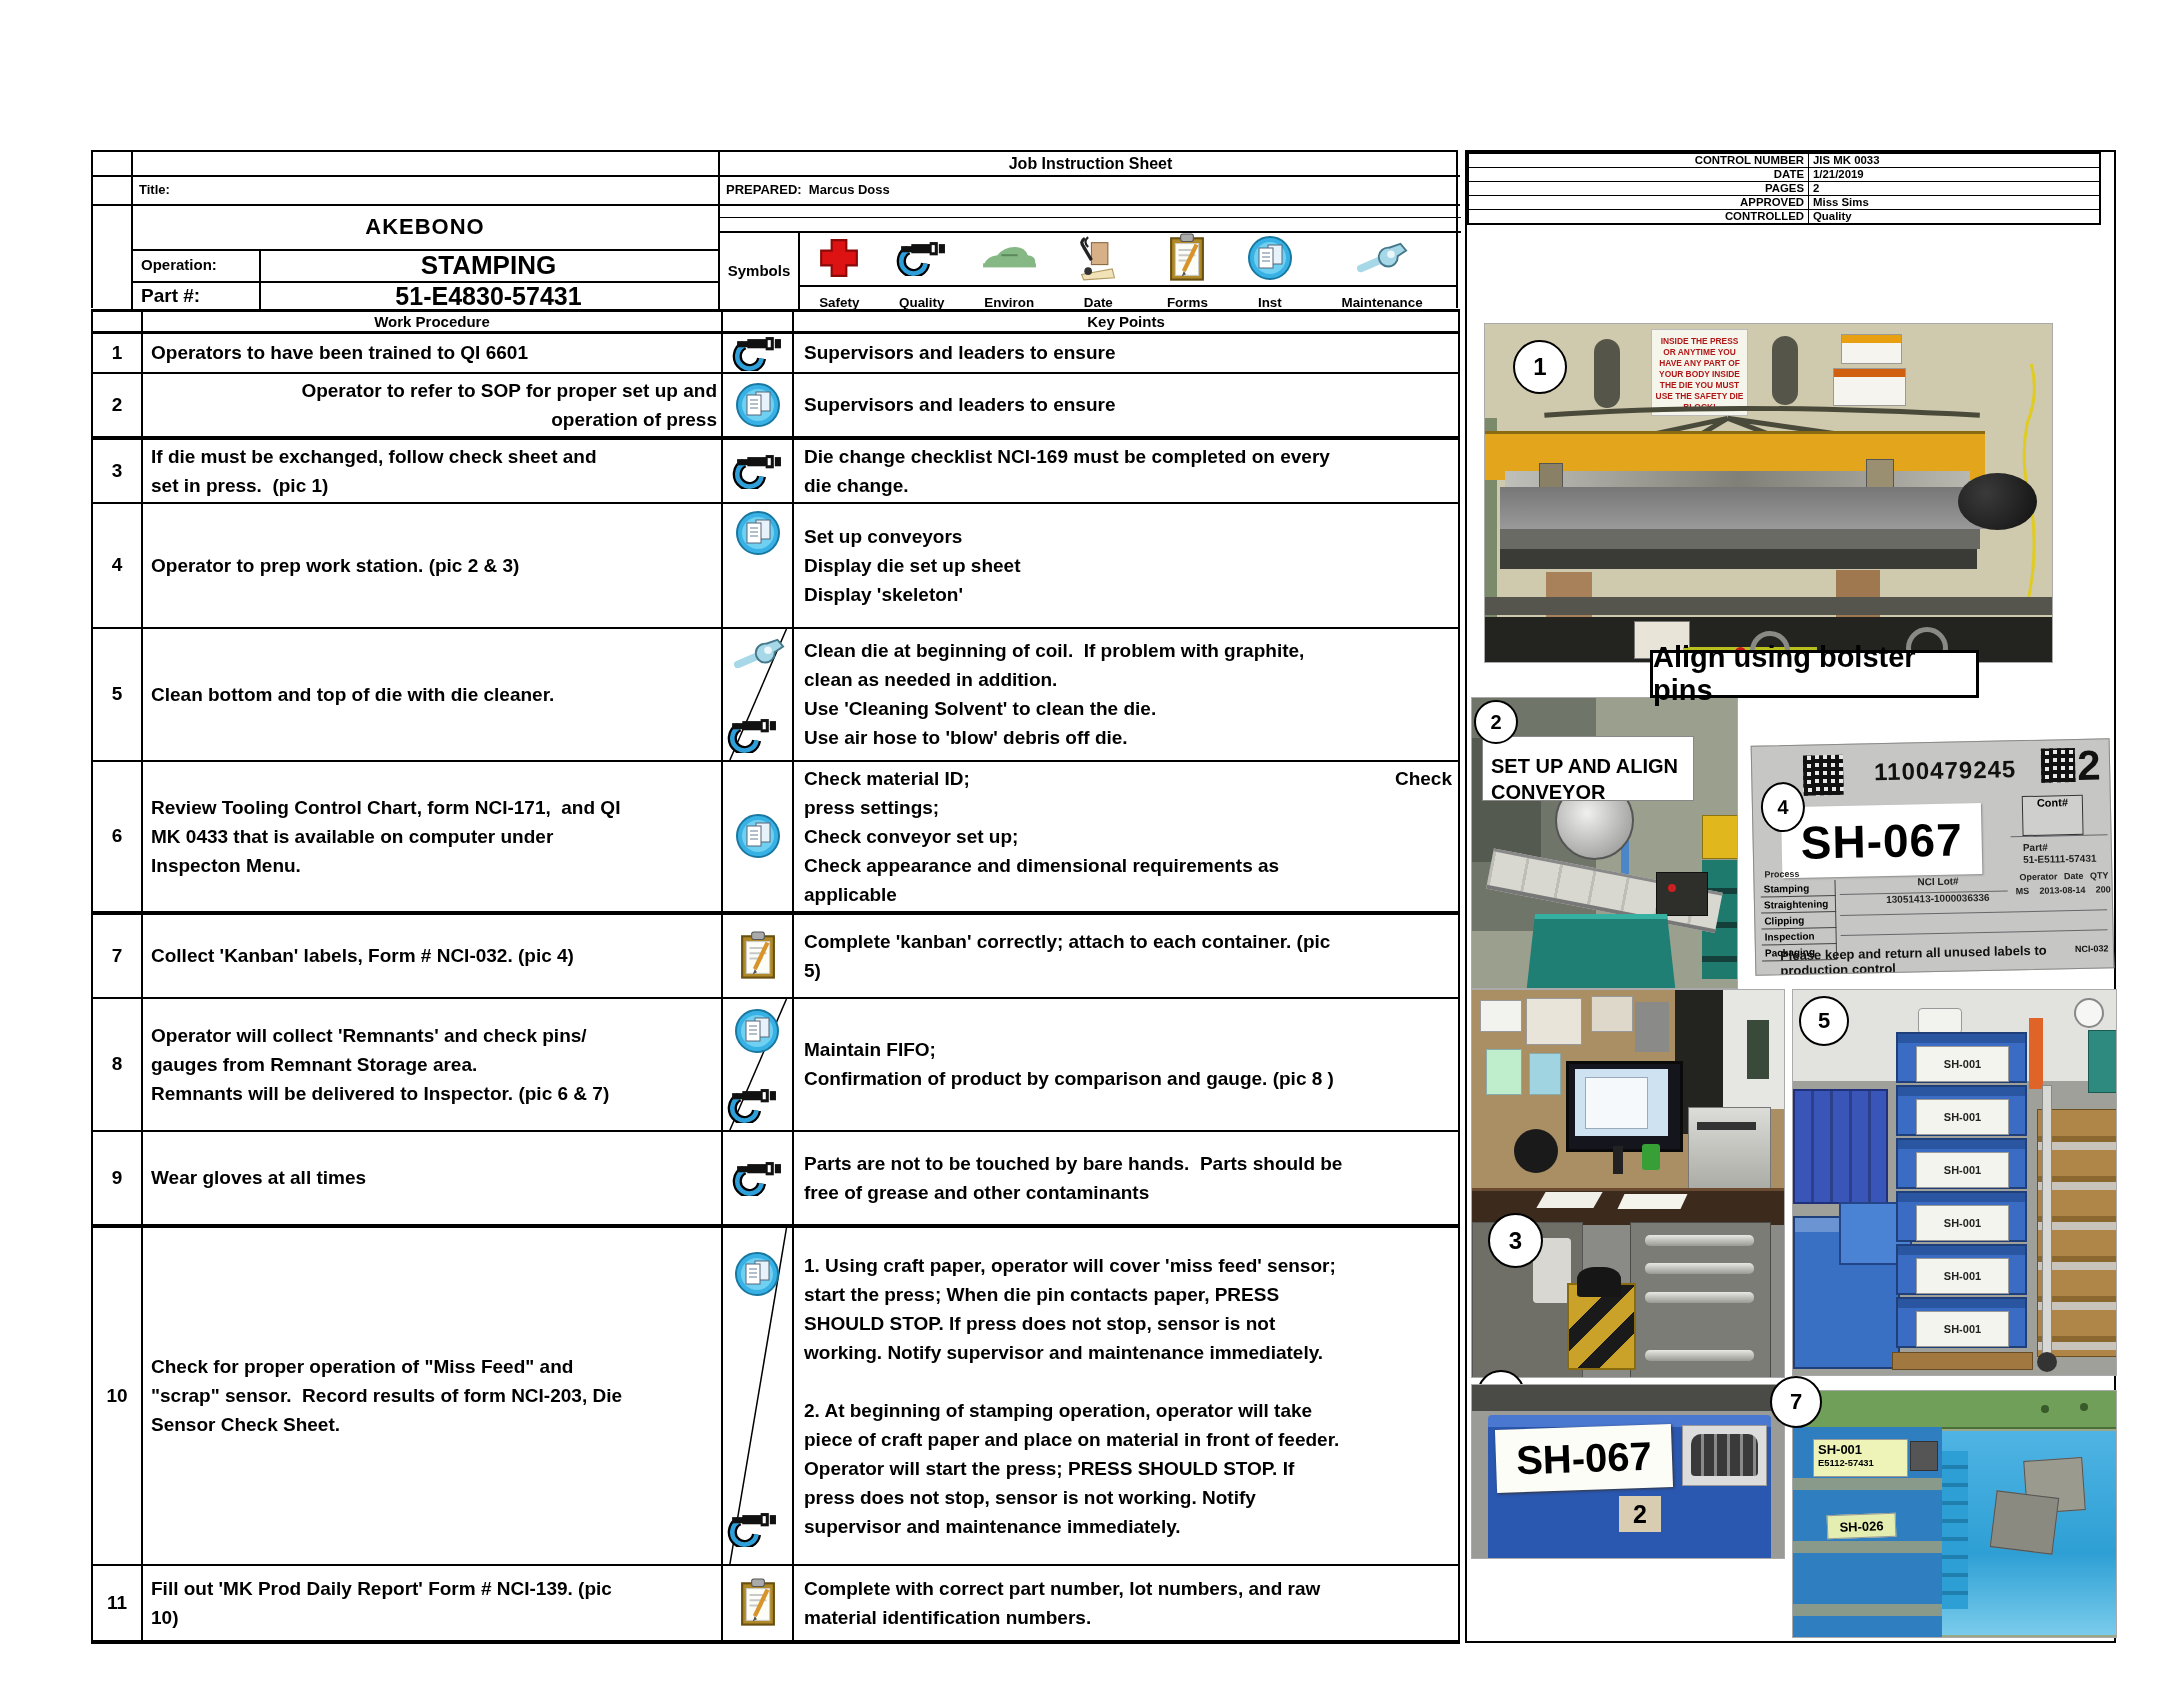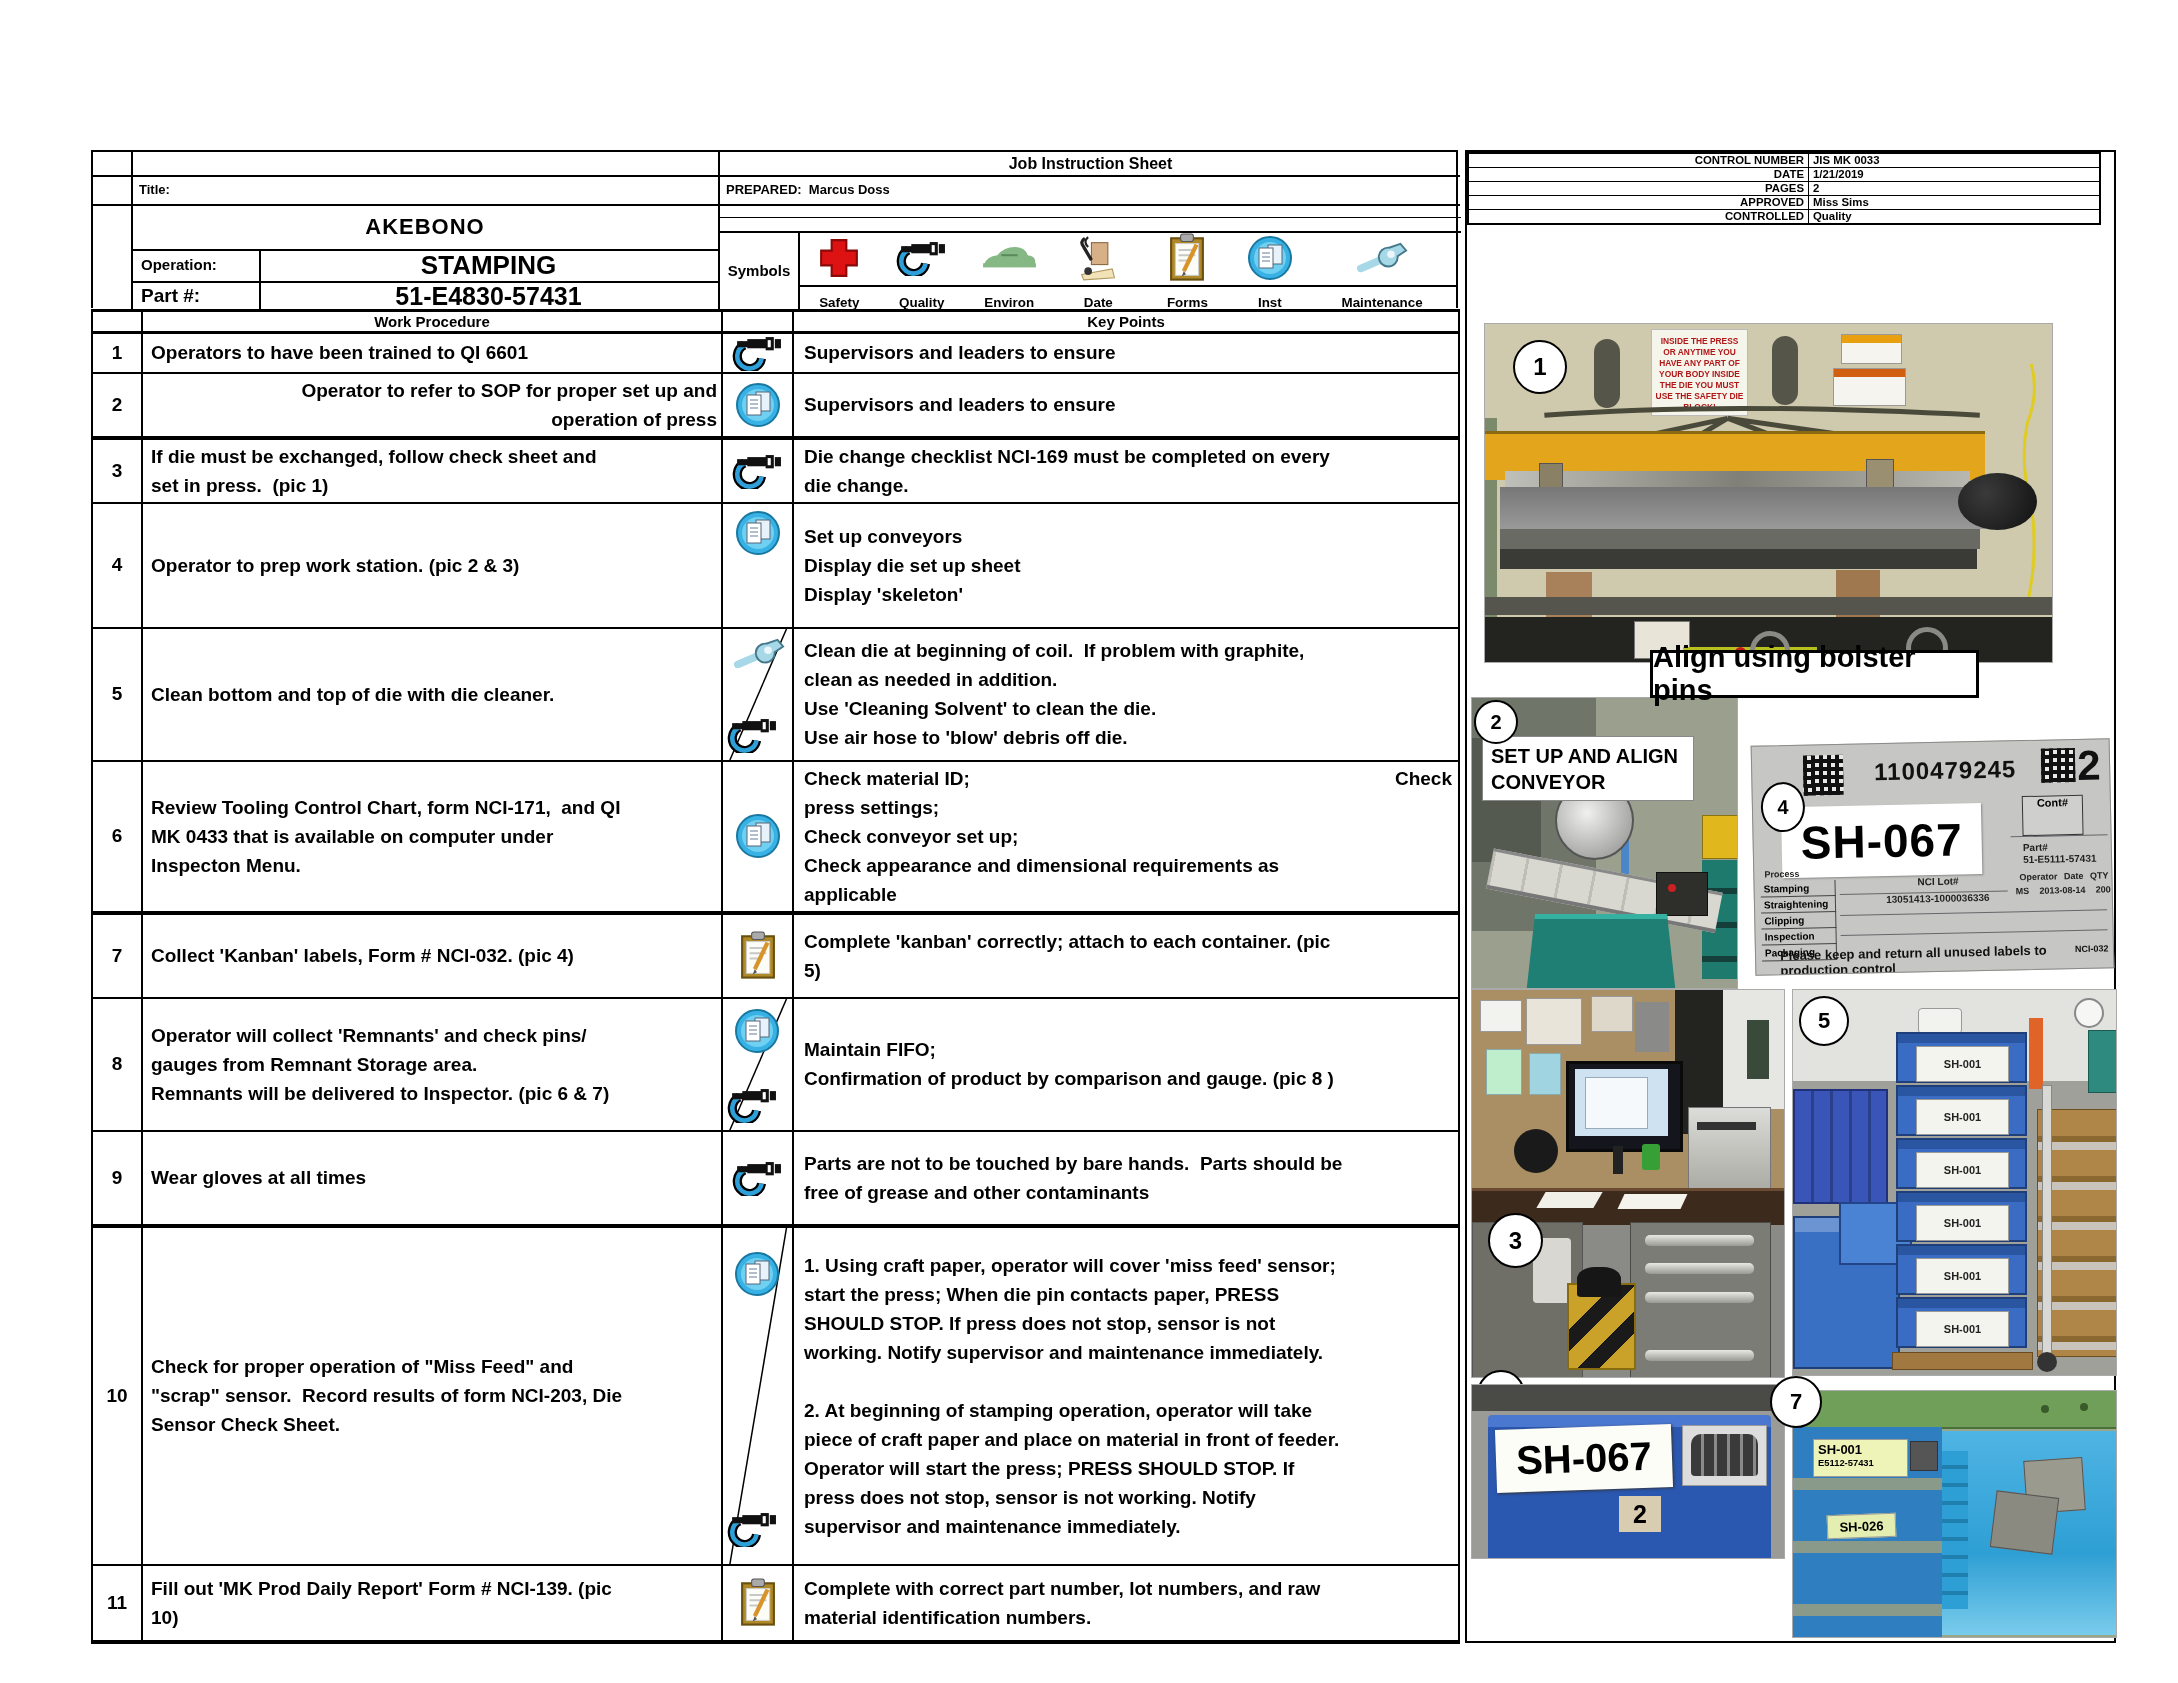--- a/index.html
+++ b/index.html
@@ -63,21 +63,21 @@
   .cap-box{position:absolute;background:#fff;border:3px solid #000;display:flex;align-items:center;
            justify-content:center;z-index:4;box-sizing:border-box;}
   
   .p1-slot{position:absolute;background:#55554a;border-radius:13px;}
   .p1-sign{position:absolute;background:#f6f5ec;border:1px solid #bbb;color:#b01818;
            font-size:8.4px;font-weight:bold;text-align:center;padding:6px 3px;box-sizing:border-box;line-height:11px;}
   .p1-warn{position:absolute;background:#f6f4ee;border:1px solid #999;}
   .p1-warnbar{height:8px;}
   
   .p2-cap{position:absolute;background:#fff;border:1px solid #888;font-size:20px;font-weight:bold;
-          padding:6px 8px;box-sizing:border-box;line-height:26px;z-index:3;}
+          padding:16px 8px;box-sizing:border-box;line-height:26px;z-index:3;}
   
   #kanban{background:#c6c6c4;transform:rotate(-1.2deg);border:1px solid #8a8a88;}
   .qr{position:absolute;background:
       repeating-linear-gradient(0deg,#111 0 4px,transparent 4px 8px),
       repeating-linear-gradient(90deg,#111 0 4px,#e8e8e8 4px 8px);}
   .k-line{position:absolute;background:#33333a;height:1px;opacity:.65;}
   .proc-step{font-size:10px;font-weight:bold;border-bottom:1px solid #444;line-height:15px;padding:0 3px;
              border-right:1px solid #444;}
   
   .bin{position:relative;background:#3a6cc4;border:2px solid #1f3f7a;box-sizing:border-box;margin-bottom:2px;}

